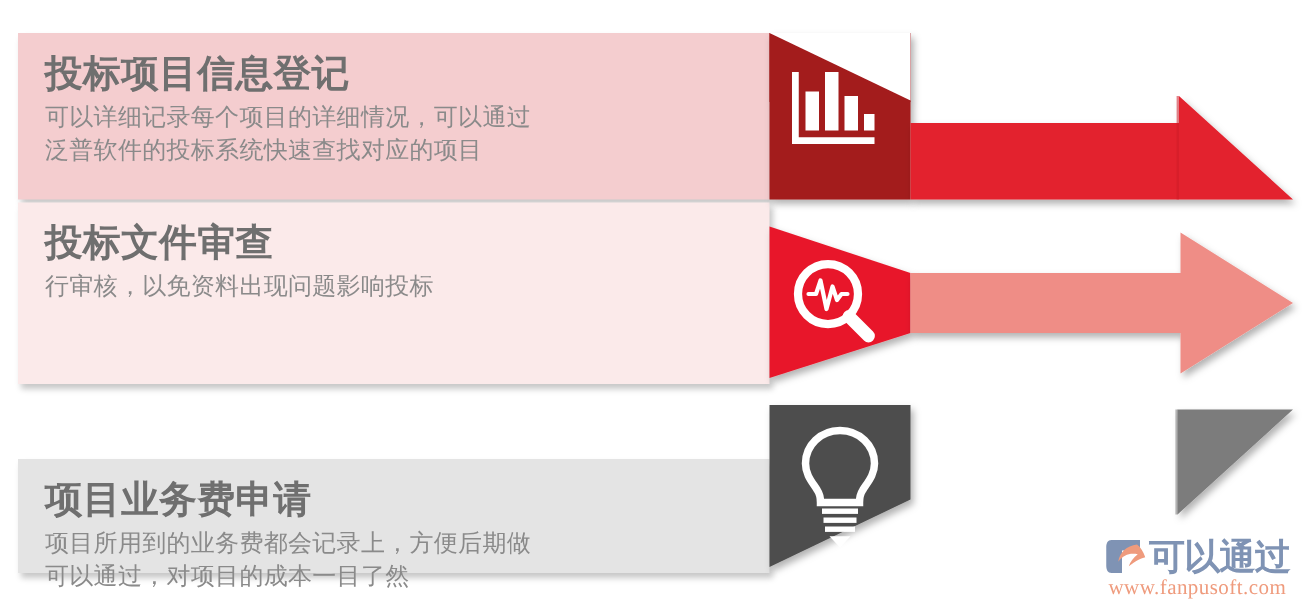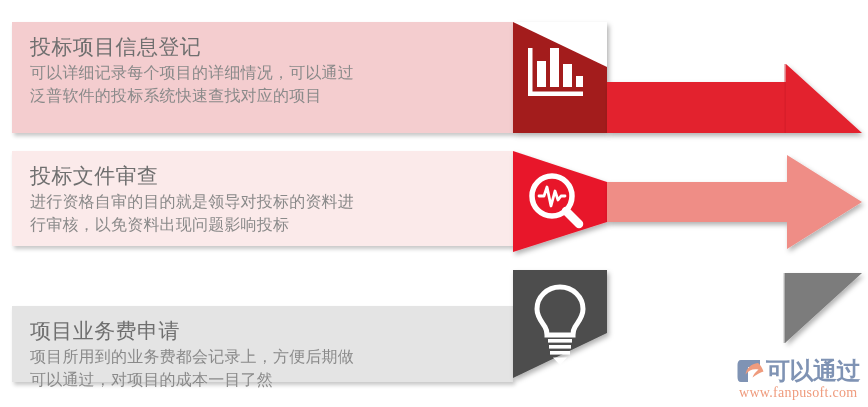--- a/index.html
+++ b/index.html
@@ -36,22 +36,22 @@
     width: 501px;
     box-sizing: border-box;
     padding: 10px 16px 10px 18px;
     box-shadow: 2px 3px 4px rgba(0,0,0,0.22);
   }
   .panel-pink-strong { background: #f4cdcf; }
   .panel-pink-light  { background: #fbeaea; }
   .panel-gray        { background: #e4e4e4; }
 
   .panel-title {
-    font-size: 21px;
-    font-weight: normal;
+    font-size: 25px;
+    font-weight: bold;
     color: #6f6f6f;
     line-height: 1.42;
     letter-spacing: 0.4px;
     white-space: nowrap;
   }
   .panel-body {
     font-size: 16px;
     font-weight: normal;
     color: #8a8a8a;
     line-height: 1.42;
@@ -117,24 +117,23 @@
       <div class="panel-body">
         <span class="ln">可以详细记录每个项目的详细情况，可以通过</span>
         <span class="ln">泛普软件的投标系统快速查找对应的项目</span>
       </div>
     </div>
 
   </div>
 
   <div class="row">
 
-    <div class="panel panel-pink-light" style="top:151px; height:95px;">
+    <div class="panel panel-pink-light" style="top:135px; height:121px;">
       <div class="panel-title">投标文件审查</div>
       <div class="panel-body">
-        <span class="ln">进行资格自审的目的就是领导对投标的资料进</span>
         <span class="ln">行审核，以免资料出现问题影响投标</span>
       </div>
     </div>
 
   </div>
 
   <div class="row">
 
     <div class="panel panel-gray" style="top:270px; height:76px;margin-top:36px;">
       <div class="panel-title">项目业务费申请</div>

